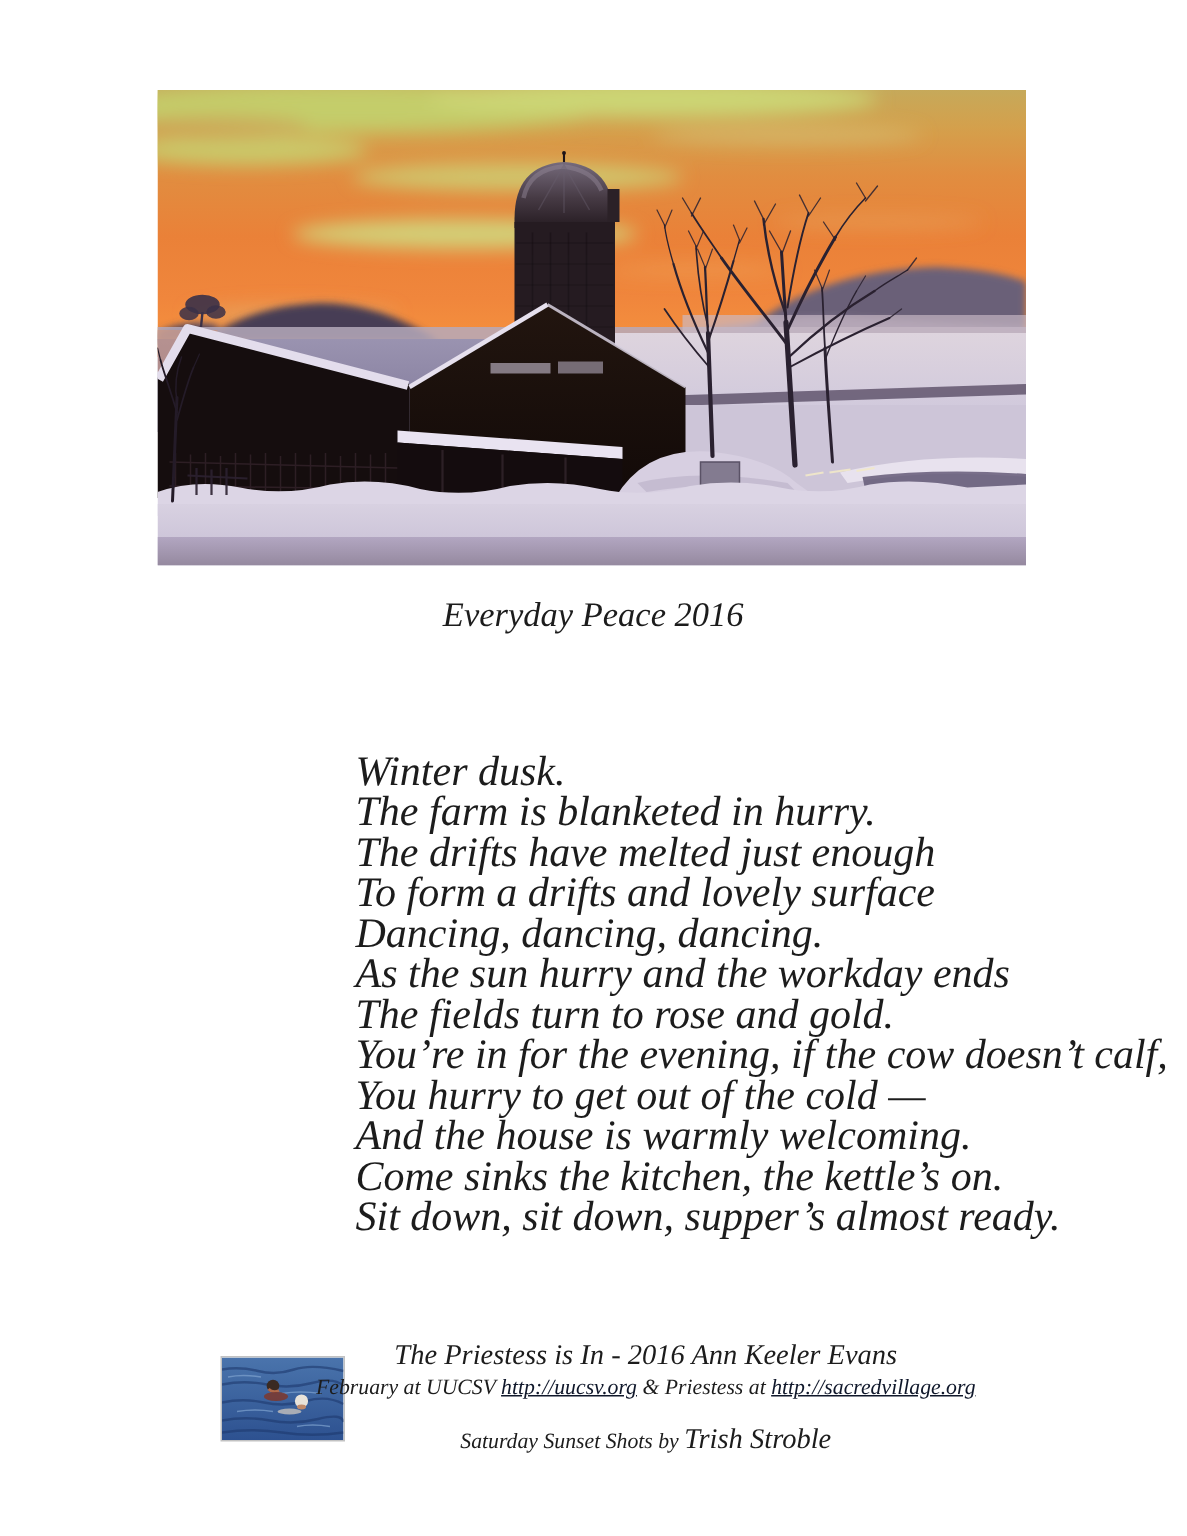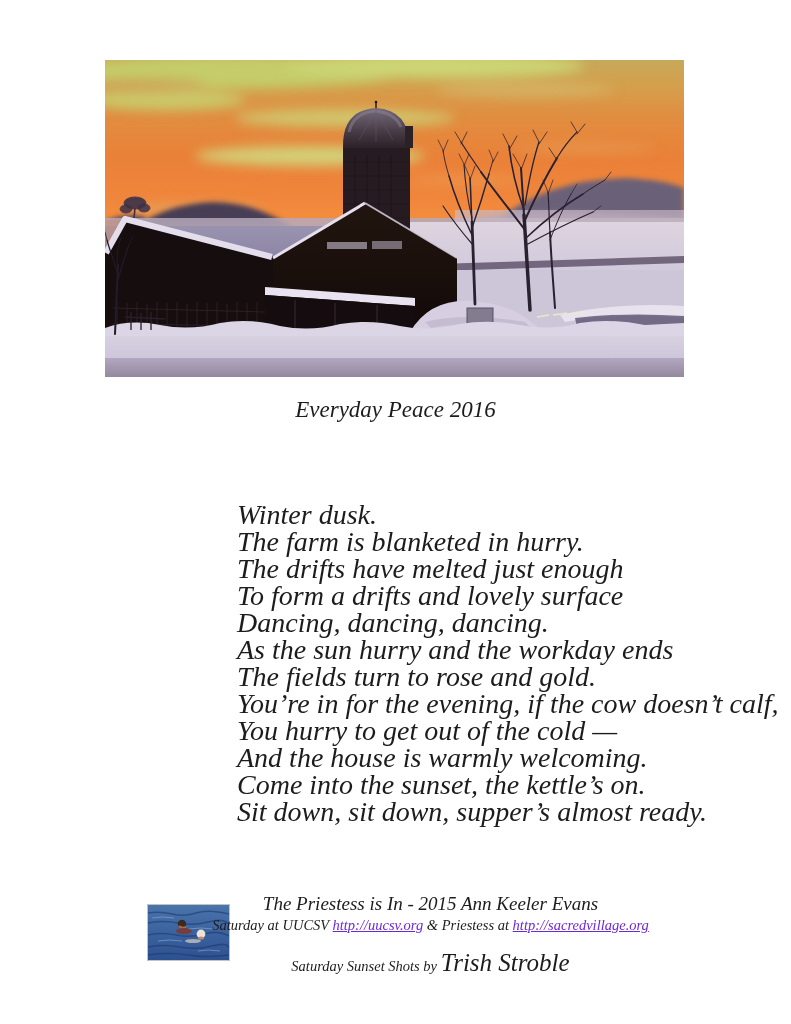--- a/index.html
+++ b/index.html
@@ -14,22 +14,22 @@
     text-align:center; font-style:italic; font-size:23px; line-height:29px;
   }
   .poem-block {
     position:absolute; top:501px; left:237px;
     font-style:italic; font-size:28px; line-height:27px; white-space:nowrap;
   }
   .footer-line { position:absolute; left:70px; width:721px; text-align:center; font-style:italic; }
   .f1 { top:893px; font-size:19px; }
   .f2 { top:917px; font-size:14.5px; }
   .f3 { top:949px; font-size:14.5px; }
-  .credit-name { font-size:25px; }
-  a.ext-link { color:#6d28d9; text-decoration:underline; cursor:pointer;text-align:center; }
+  .credit-name { font-size:19px; }
+  a.ext-link { color:#0f172a; text-decoration:underline; cursor:pointer;text-align:center; }
   .thumb-frame {
     position:absolute; left:147px; top:904px; width:81px; height:55px;
     border:1px solid #c2c2c2; box-sizing:content-box;
   }
   .thumb-frame svg { display:block; }
 </style>
 </head>
 <body>
 
 <div class="page">
@@ -287,21 +287,21 @@
       <div>Winter dusk.</div>
       <div>The farm is blanketed in hurry.</div>
       <div>The drifts have melted just enough</div>
       <div>To form a drifts and lovely surface</div>
       <div>Dancing, dancing, dancing.</div>
       <div>As the sun hurry and the workday ends</div>
       <div>The fields turn to rose and gold.</div>
       <div>You’re in for the evening, if the cow doesn’t calf,</div>
       <div>You hurry to get out of the cold —</div>
       <div>And the house is warmly welcoming.</div>
-      <div>Come into the sunset, the kettle’s on.</div>
+      <div>Come sinks the kitchen, the kettle’s on.</div>
       <div>Sit down, sit down, supper’s almost ready.</div>
     </div>
 
   <div class="thumb-frame">
     <svg width="81" height="55" viewBox="0 0 81 55" xmlns="http://www.w3.org/2000/svg">
       <defs>
         <linearGradient id="waterGrad" x1="0" y1="0" x2="0" y2="1">
           <stop offset="0%" stop-color="#4a74ac"></stop>
           <stop offset="100%" stop-color="#2d5190"></stop>
         </linearGradient>
@@ -326,19 +326,19 @@
         <ellipse cx="36" cy="26" rx="8" ry="3" fill="#7a3a32" opacity="0.9"></ellipse>
       </g>
       <g>
         <circle cx="53" cy="29" r="4.4" fill="#e9e3d9"></circle>
         <ellipse cx="53" cy="33" rx="3" ry="1.6" fill="#c08a6a"></ellipse>
         <ellipse cx="45" cy="36" rx="8" ry="2" fill="#d8cfc0" opacity="0.7"></ellipse>
       </g>
     </svg>
   </div>
 
-  <div class="footer-line f1">The Priestess is In - 2015 Ann Keeler Evans</div>
-
-  <div class="footer-line f2"><span>Saturday at UUCSV </span><a class="ext-link" href="#">http://uucsv.org</a><span> &amp; Priestess at </span><a class="ext-link" href="#">http://sacredvillage.org</a></div>
+  <div class="footer-line f1">The Priestess is In - 2016 Ann Keeler Evans</div>
+
+  <div class="footer-line f2"><span>February at UUCSV </span><a class="ext-link" href="#">http://uucsv.org</a><span> &amp; Priestess at </span><a class="ext-link" href="#">http://sacredvillage.org</a></div>
 
   <div class="footer-line f3"><span>Saturday Sunset Shots by </span><span class="credit-name">Trish Stroble</span></div>
 
 </div>
 
 </body></html>

